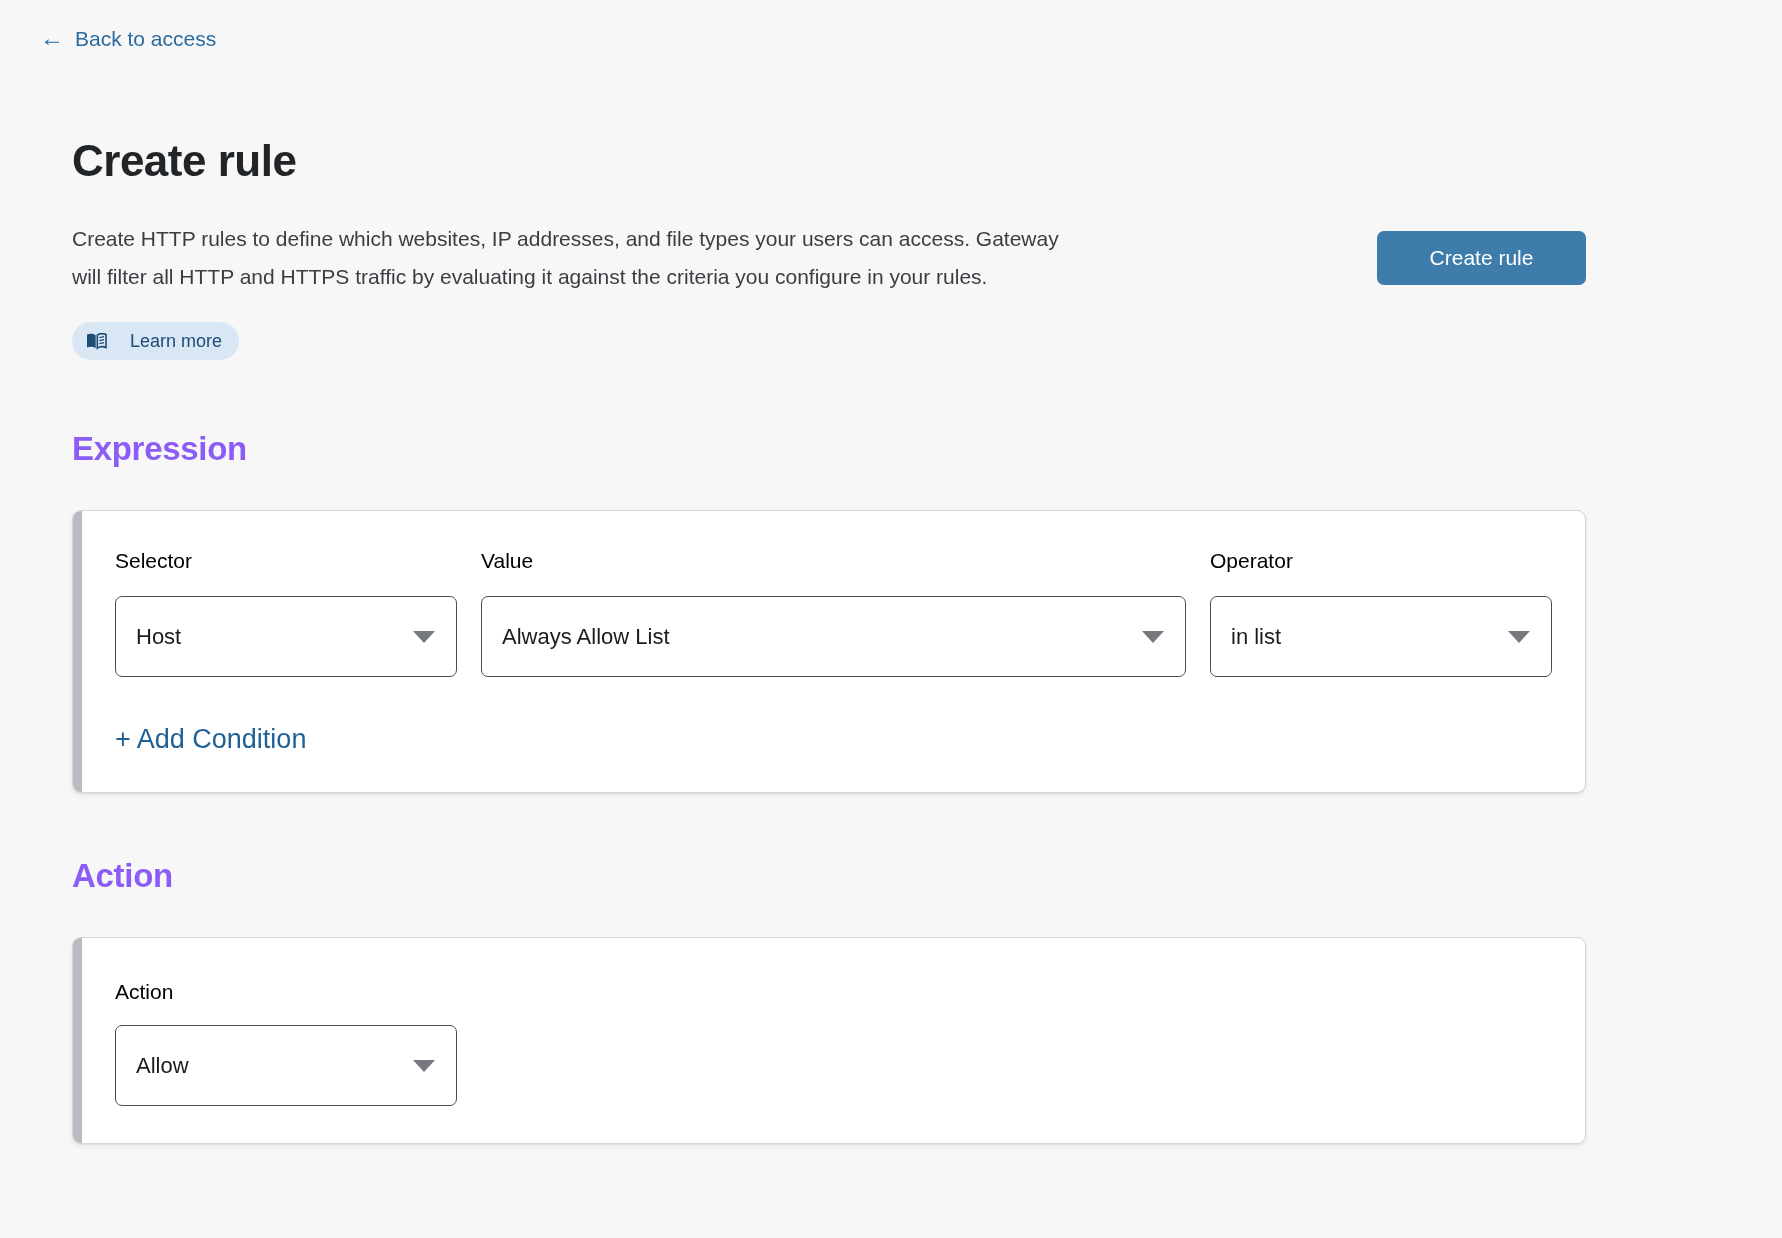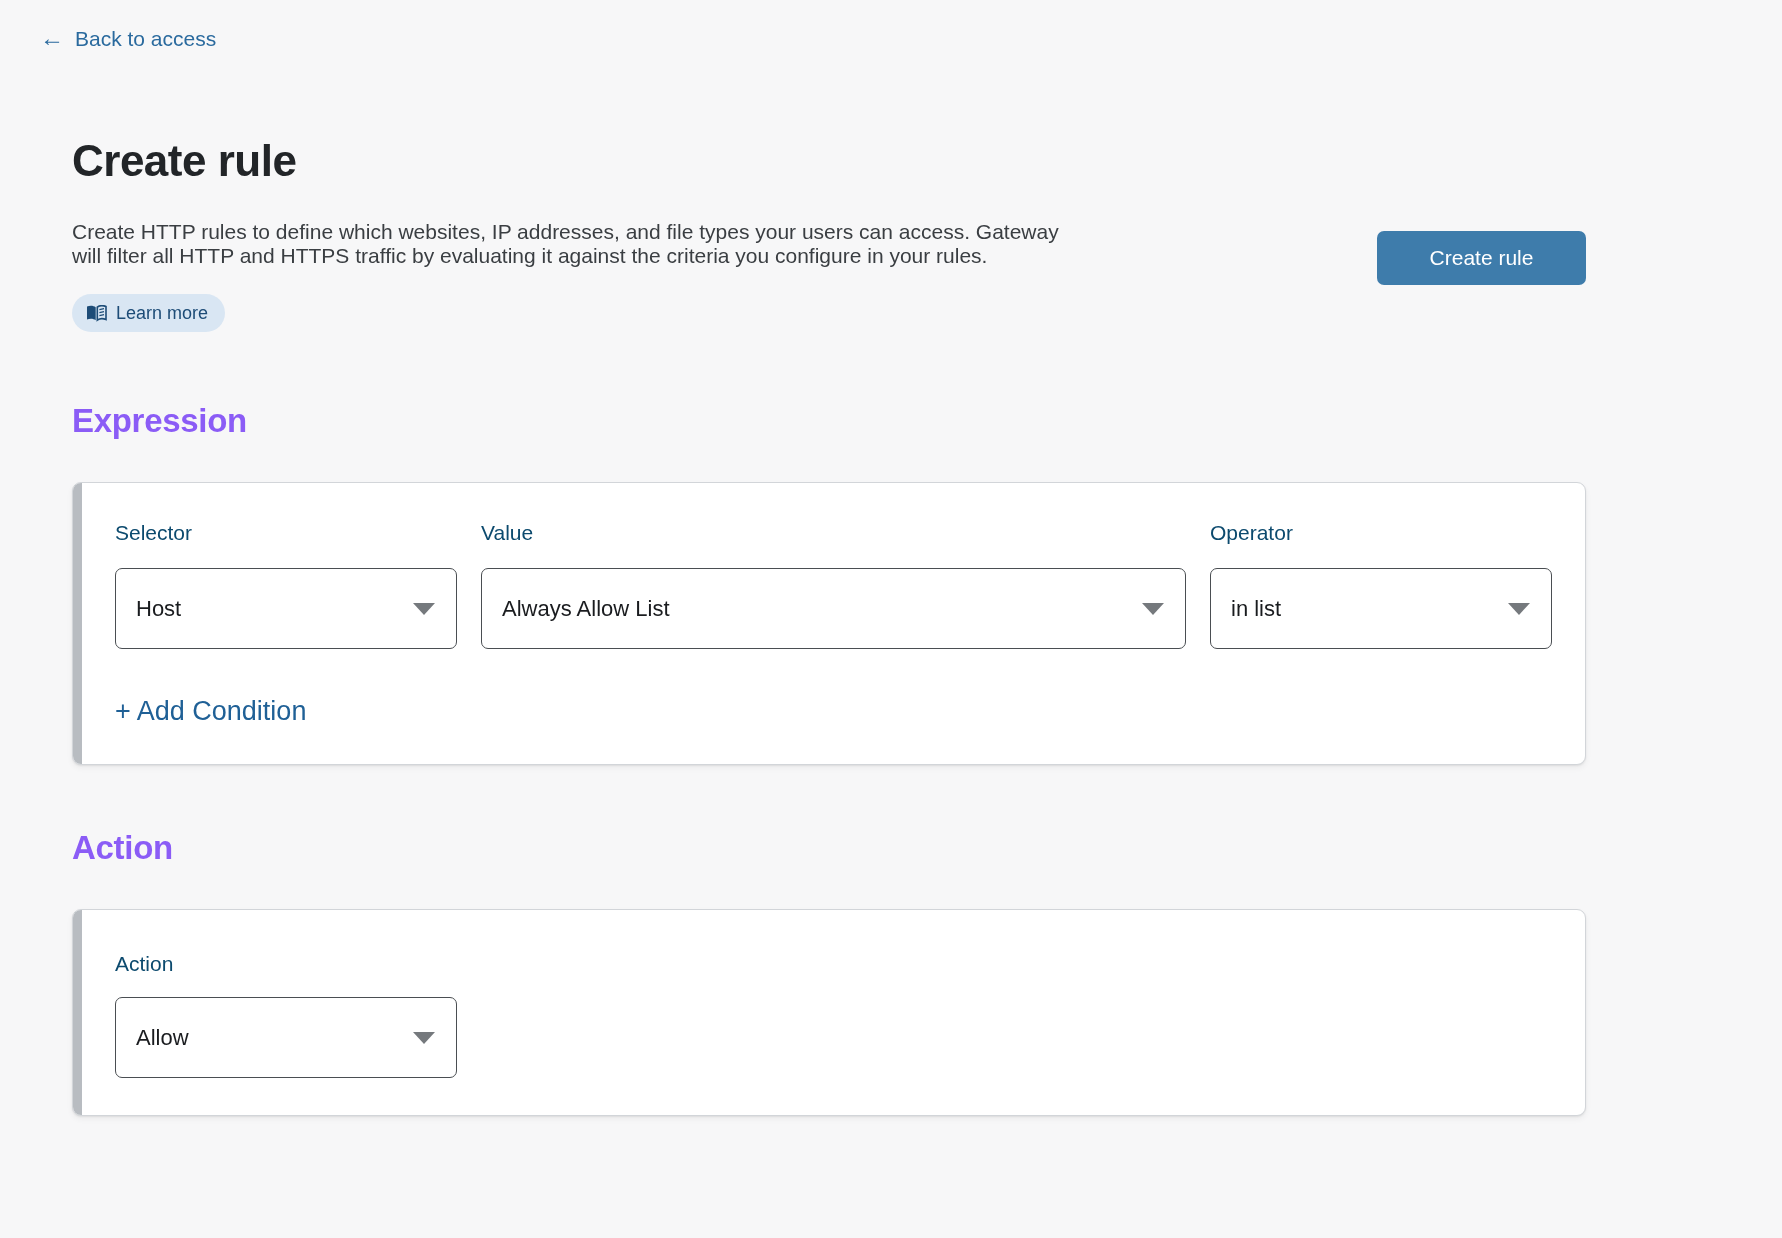--- a/index.html
+++ b/index.html
@@ -44,29 +44,29 @@
   }
   .header-row {
     display: flex;
     justify-content: space-between;
     align-items: flex-start;
     margin-top: 34px;
   }
   .header-left { max-width: 1010px; }
   .description {
     font-size: 21px;
-    line-height: 24px;
+    line-height: 38px;
     color: #3a3e42;
     max-width: 1010px;
   }
   .learn-more {
     margin-top: 26px;
     display: inline-flex;
     align-items: center;
-    gap: 9px;
+    gap: 23px;
     height: 38px;
     padding: 0 17px 0 14px;
     background: #d9e6f3;
     border-radius: 19px;
     border: none;
     font-family: "Liberation Sans", sans-serif;
     font-size: 18px;
     color: #1d4c77;
     cursor: pointer;
   }
@@ -107,21 +107,21 @@
     left: 0; top: 0; bottom: 0;
     width: 9px;
     background: #b8bcc1;
   }
   .card-body { padding: 38px 33px 37px 42px; }
   .card-body.action-body { padding-top: 42px; }
   
   .fields-row { display: flex; gap: 24px; }
   .field-label {
     font-size: 21px;
-    color: #0c4a6e;
+    color: #000000;
     margin-bottom: 23px;
   }
   .field.selector, .field.operator { width: 342px; flex: 0 0 auto; }
   .field.value { flex: 1 1 auto; }
   .dropdown {
     height: 81px;
     border: 1.5px solid #4a4e52;
     border-radius: 7px;
     background: #ffffff;
     display: flex;

